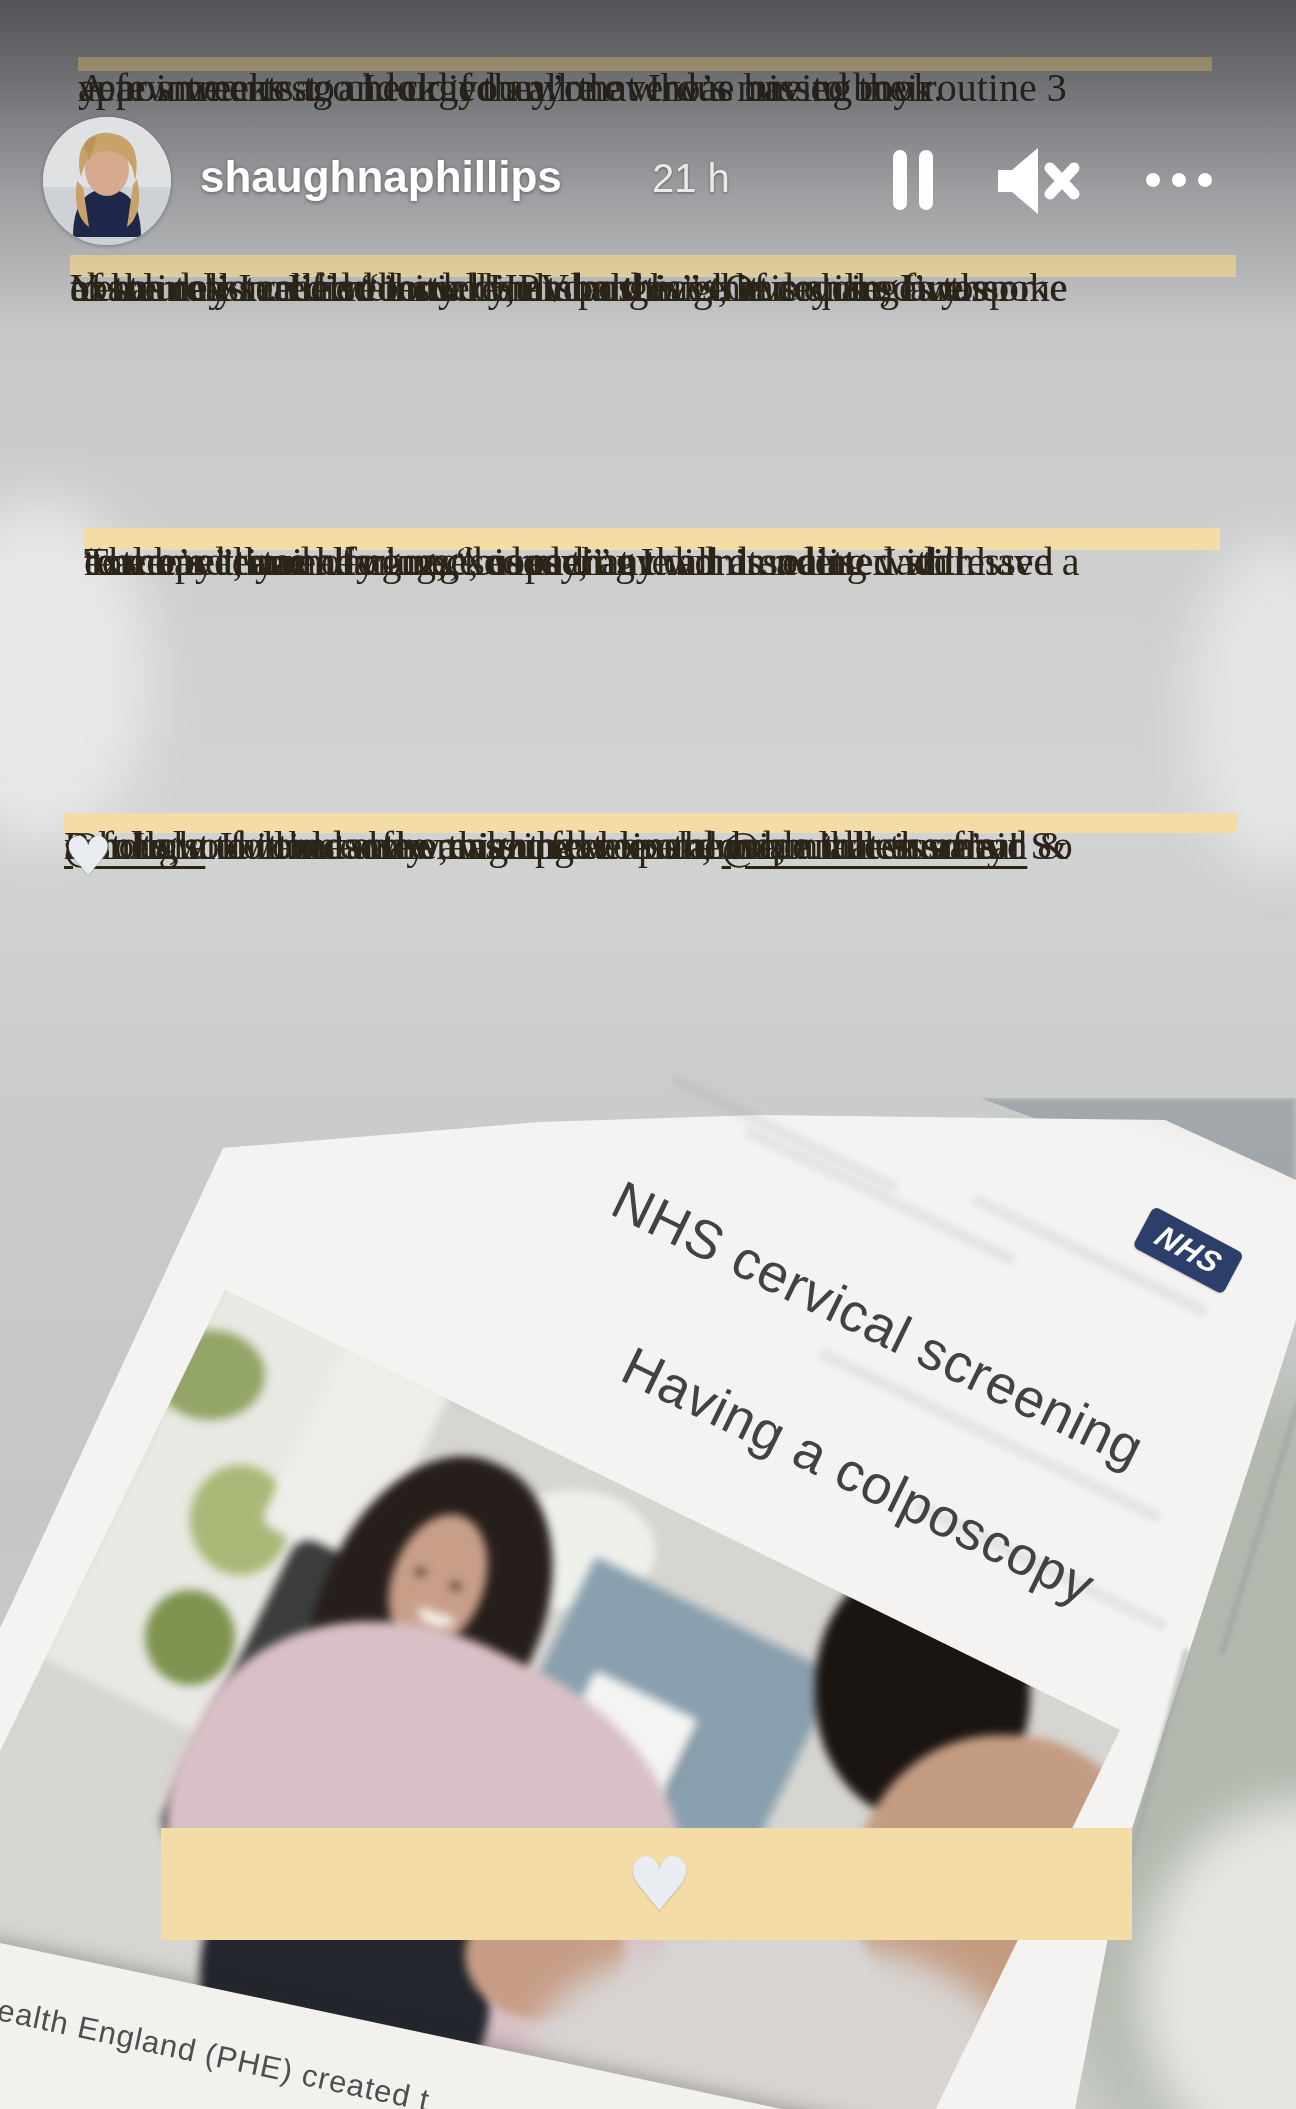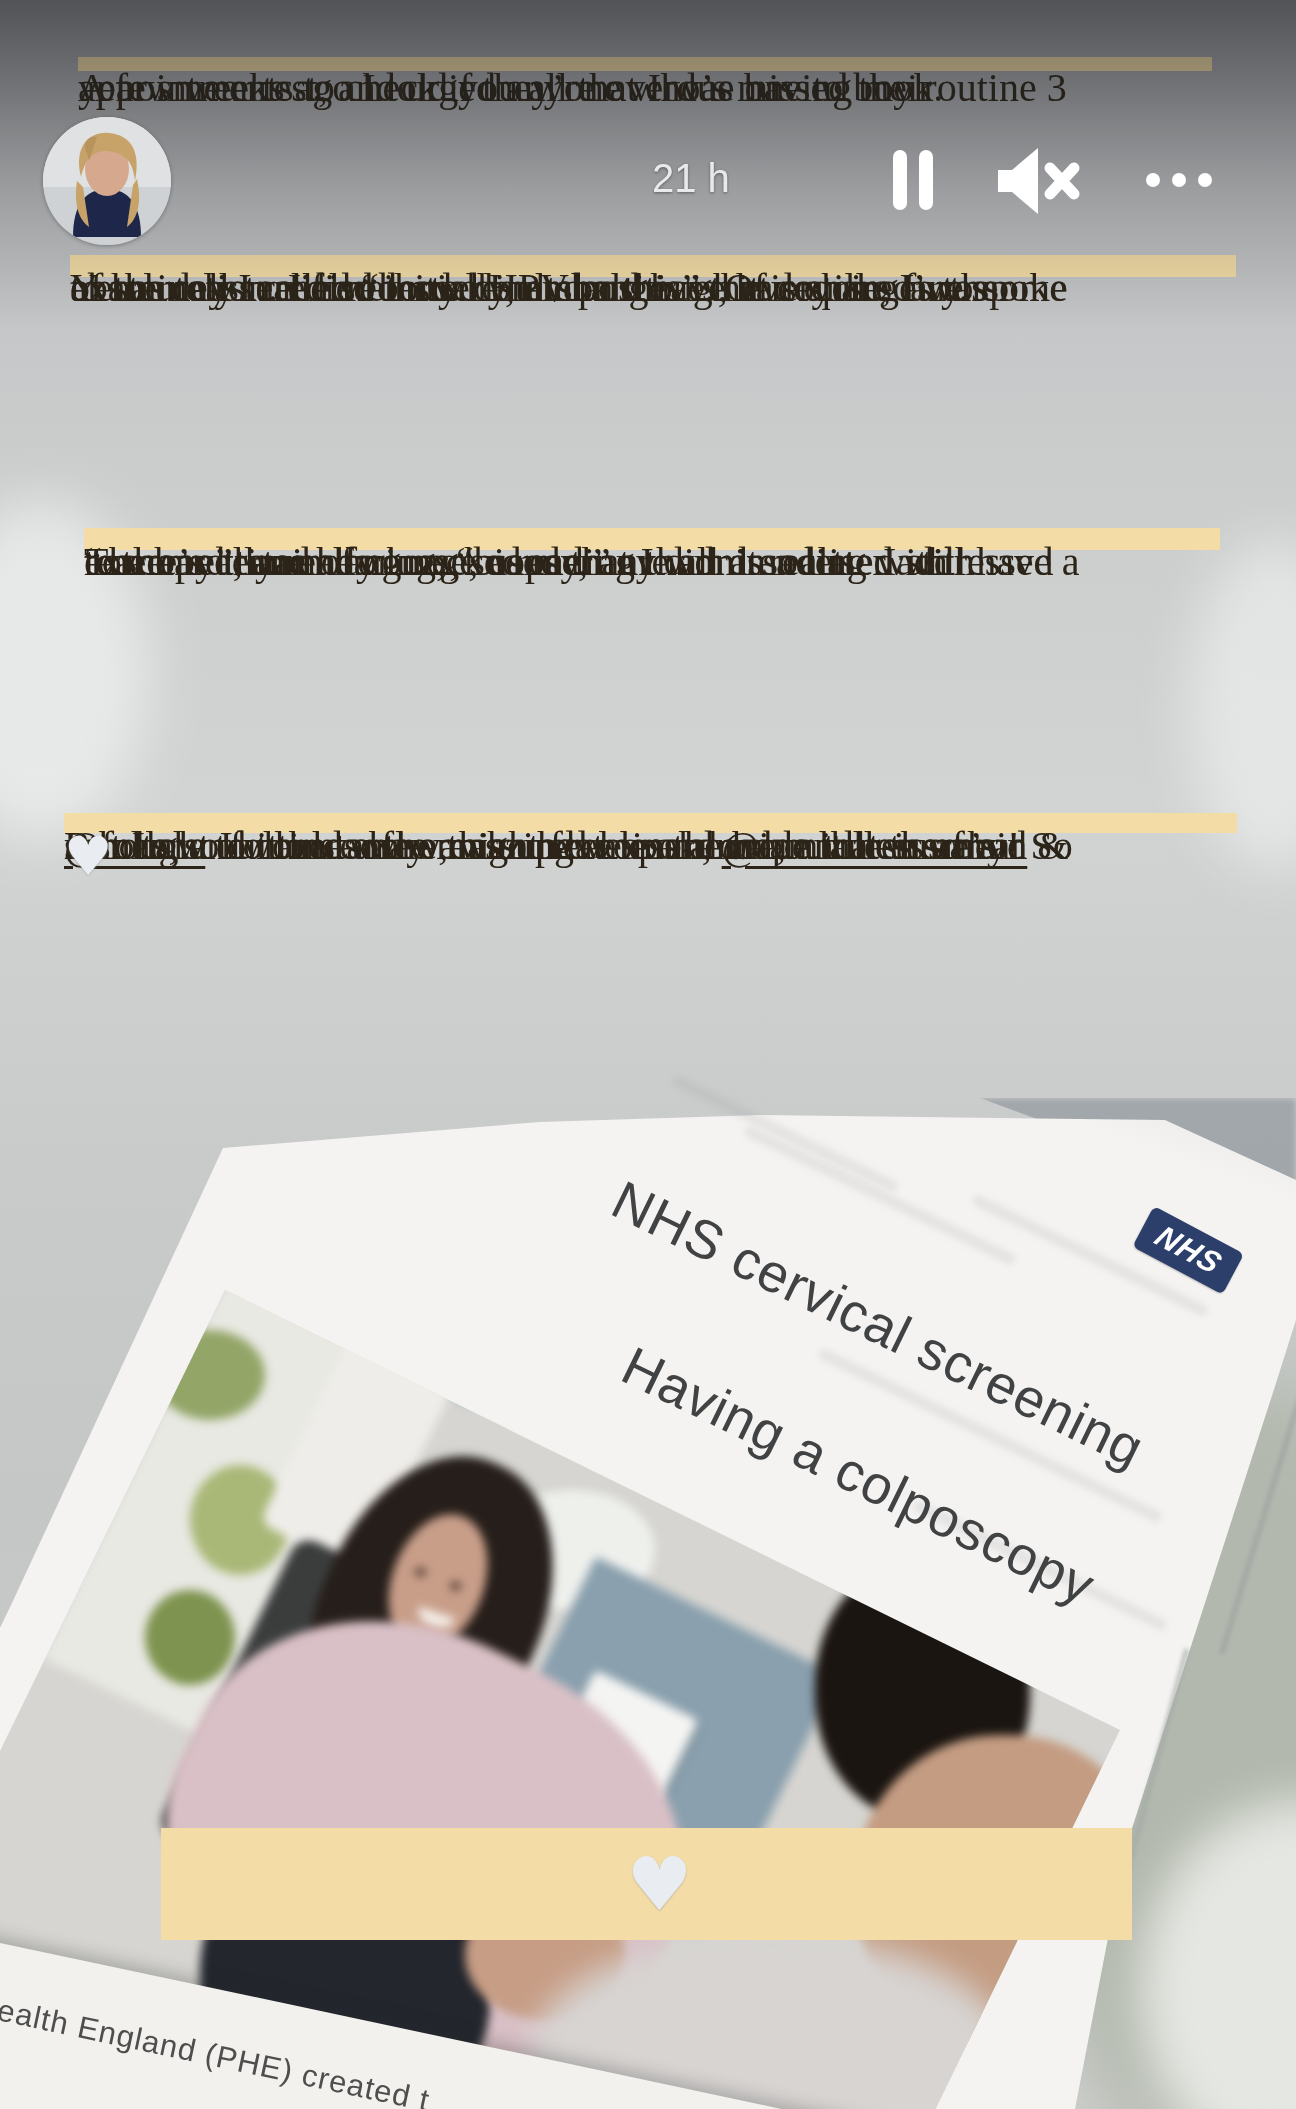--- a/index.html
+++ b/index.html
@@ -240,20 +240,21 @@
       <rect width="128" height="128" fill="#cfd2d4"></rect>
       <rect x="0" y="0" width="128" height="70" fill="#dfe1e2"></rect>
       <path d="M30 120 C30 88 42 72 64 72 C86 72 98 88 98 120 Z" fill="#1e2749"></path>
       <ellipse cx="64" cy="52" rx="22" ry="27" fill="#d6a98f"></ellipse>
       <path d="M38 60 C30 28 48 14 66 16 C88 18 98 34 92 64 C90 46 84 36 64 34 C48 34 42 44 38 60 Z" fill="#c7a36a"></path>
       <path d="M34 64 C30 92 38 104 46 110 L40 70 Z" fill="#c7a36a"></path>
       <path d="M94 62 C100 90 92 104 84 110 L90 68 Z" fill="#c7a36a"></path>
       <path d="M44 36 C38 26 46 18 54 20 L46 44 Z" fill="#b8945c"></path>
     </svg>
   </div>
+  <div class="username">shaughnaphillips</div>
   <div class="timestamp">21 h</div>
 
   <div class="pausebtn">
       <i></i>
       <i></i>
     </div>
   <div class="mutebtn">
     <svg width="96" height="66" viewBox="0 0 96 66" style="position:static">
       <polygon points="0,22 14,22 40,0 40,66 14,44 0,44" fill="#fff"></polygon>
       <path d="M52 20 L76 46 M76 20 L52 46" stroke="#fff" stroke-width="11" stroke-linecap="round"></path>

